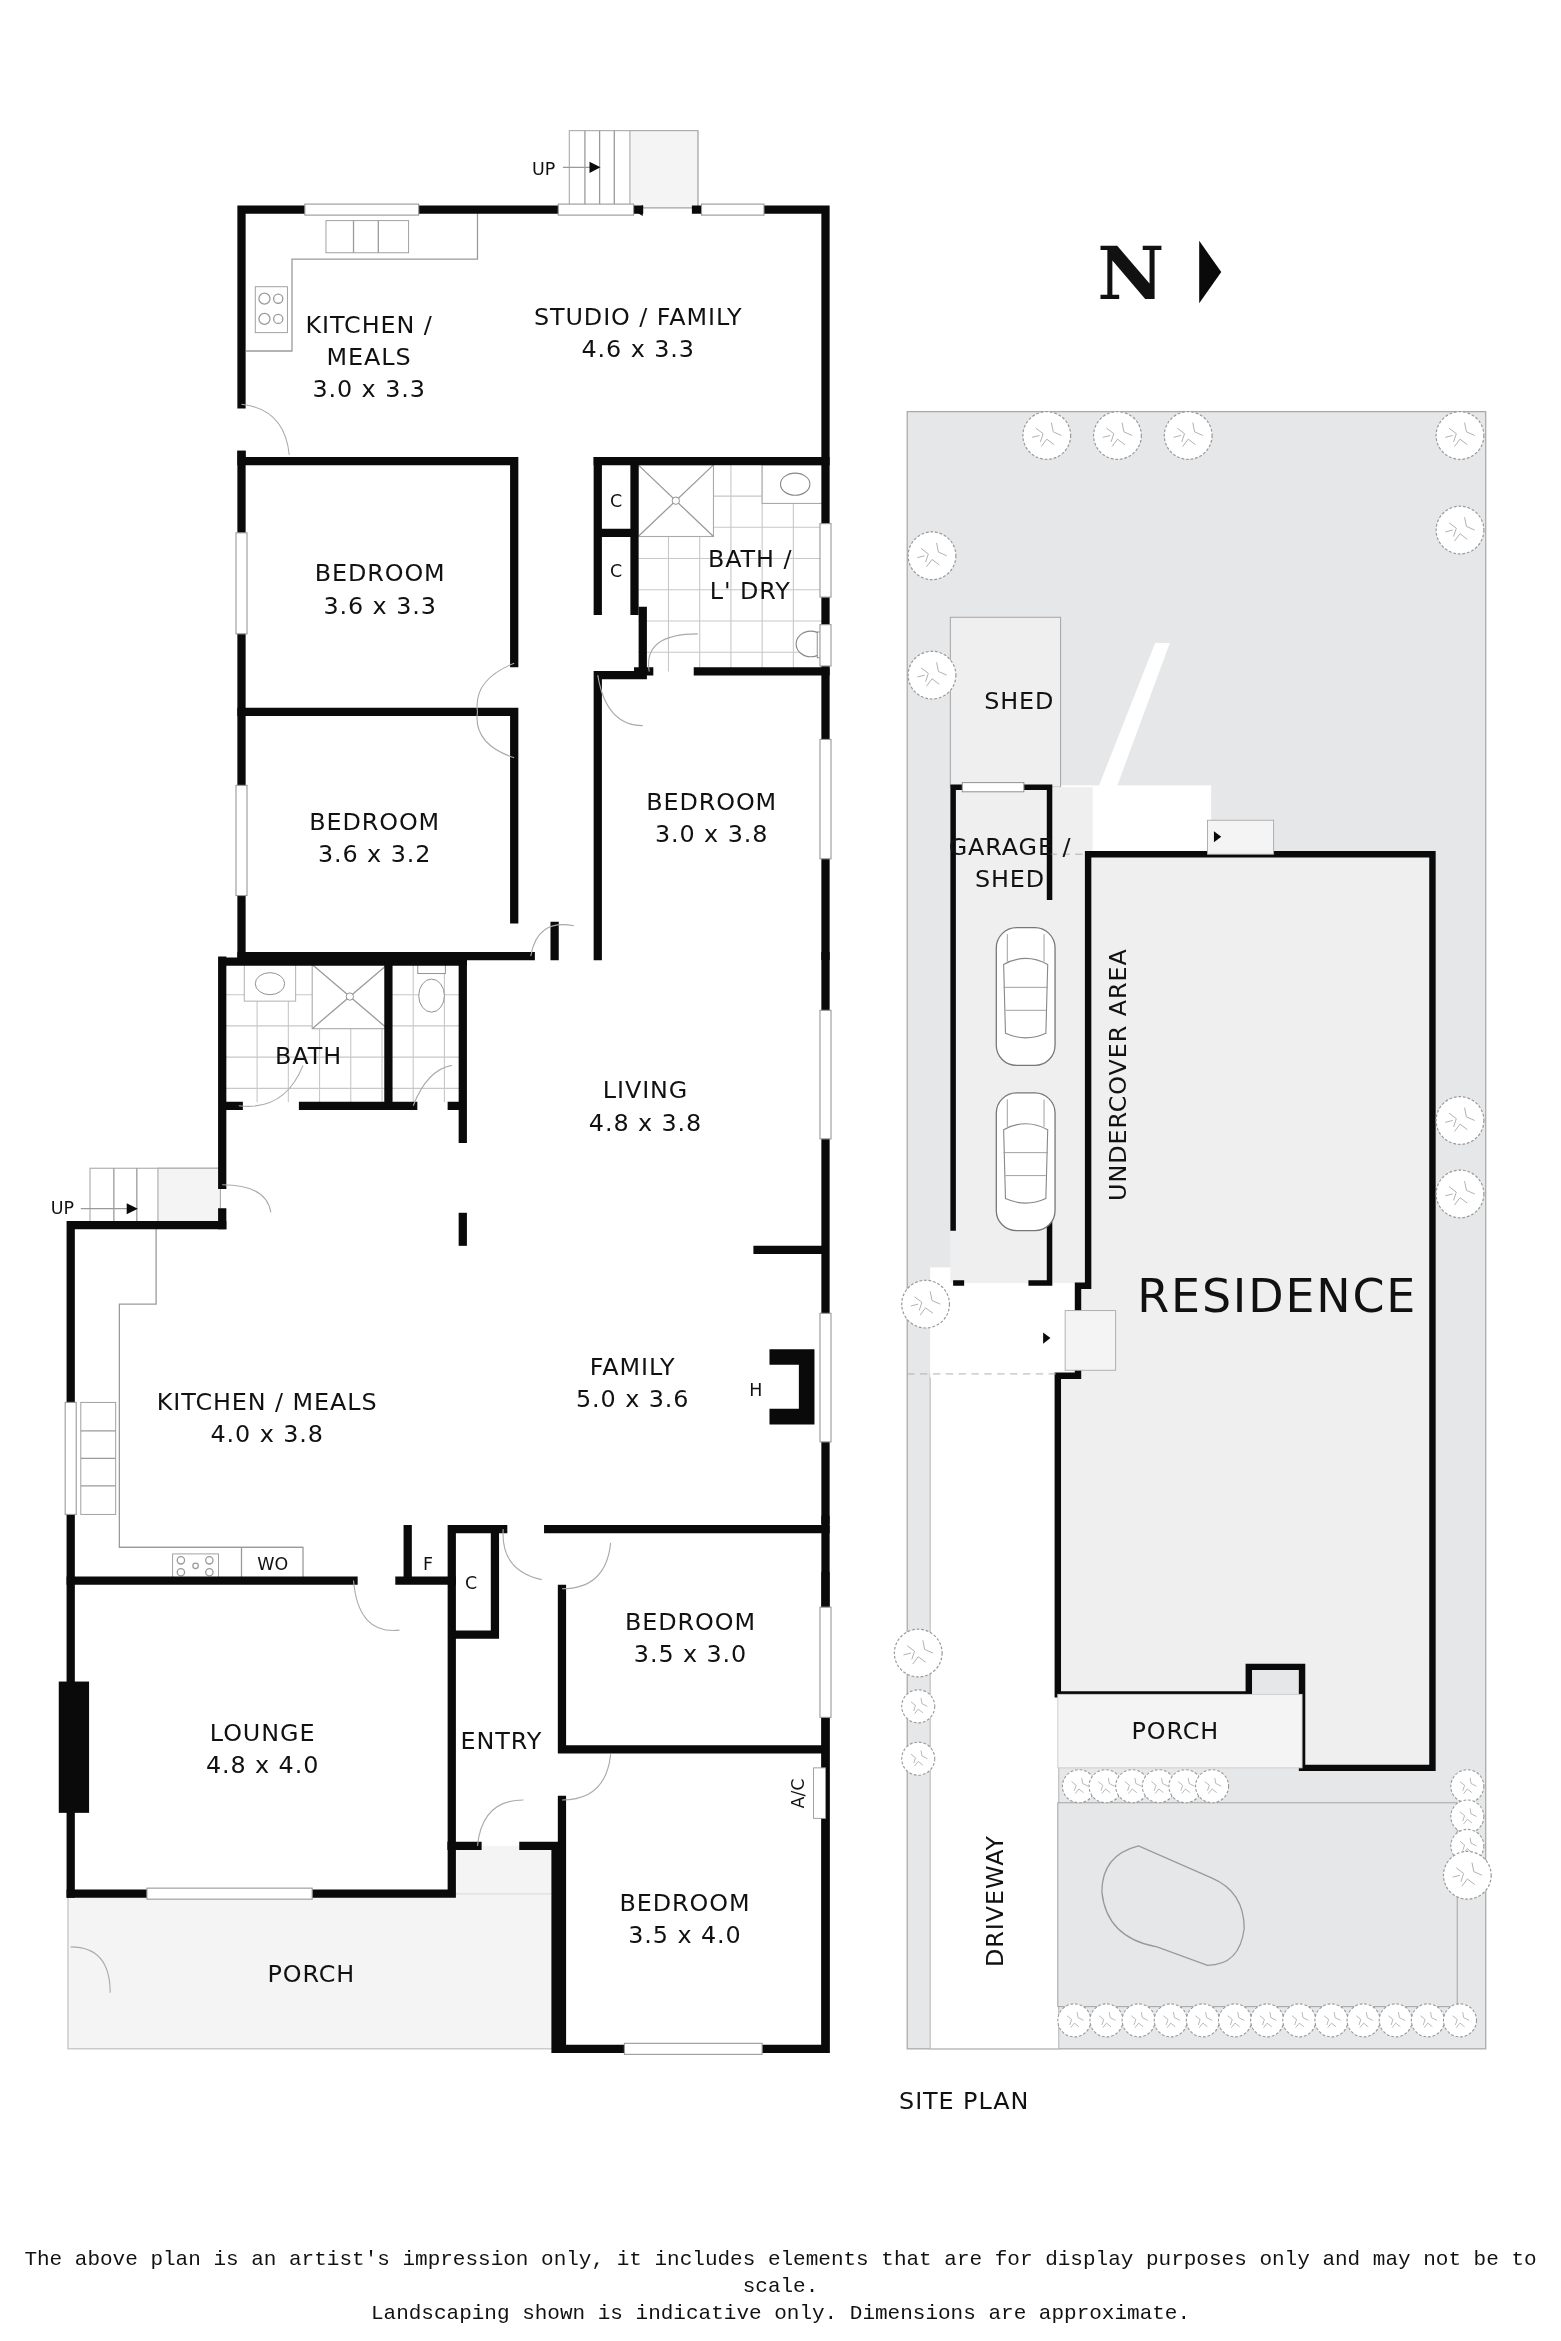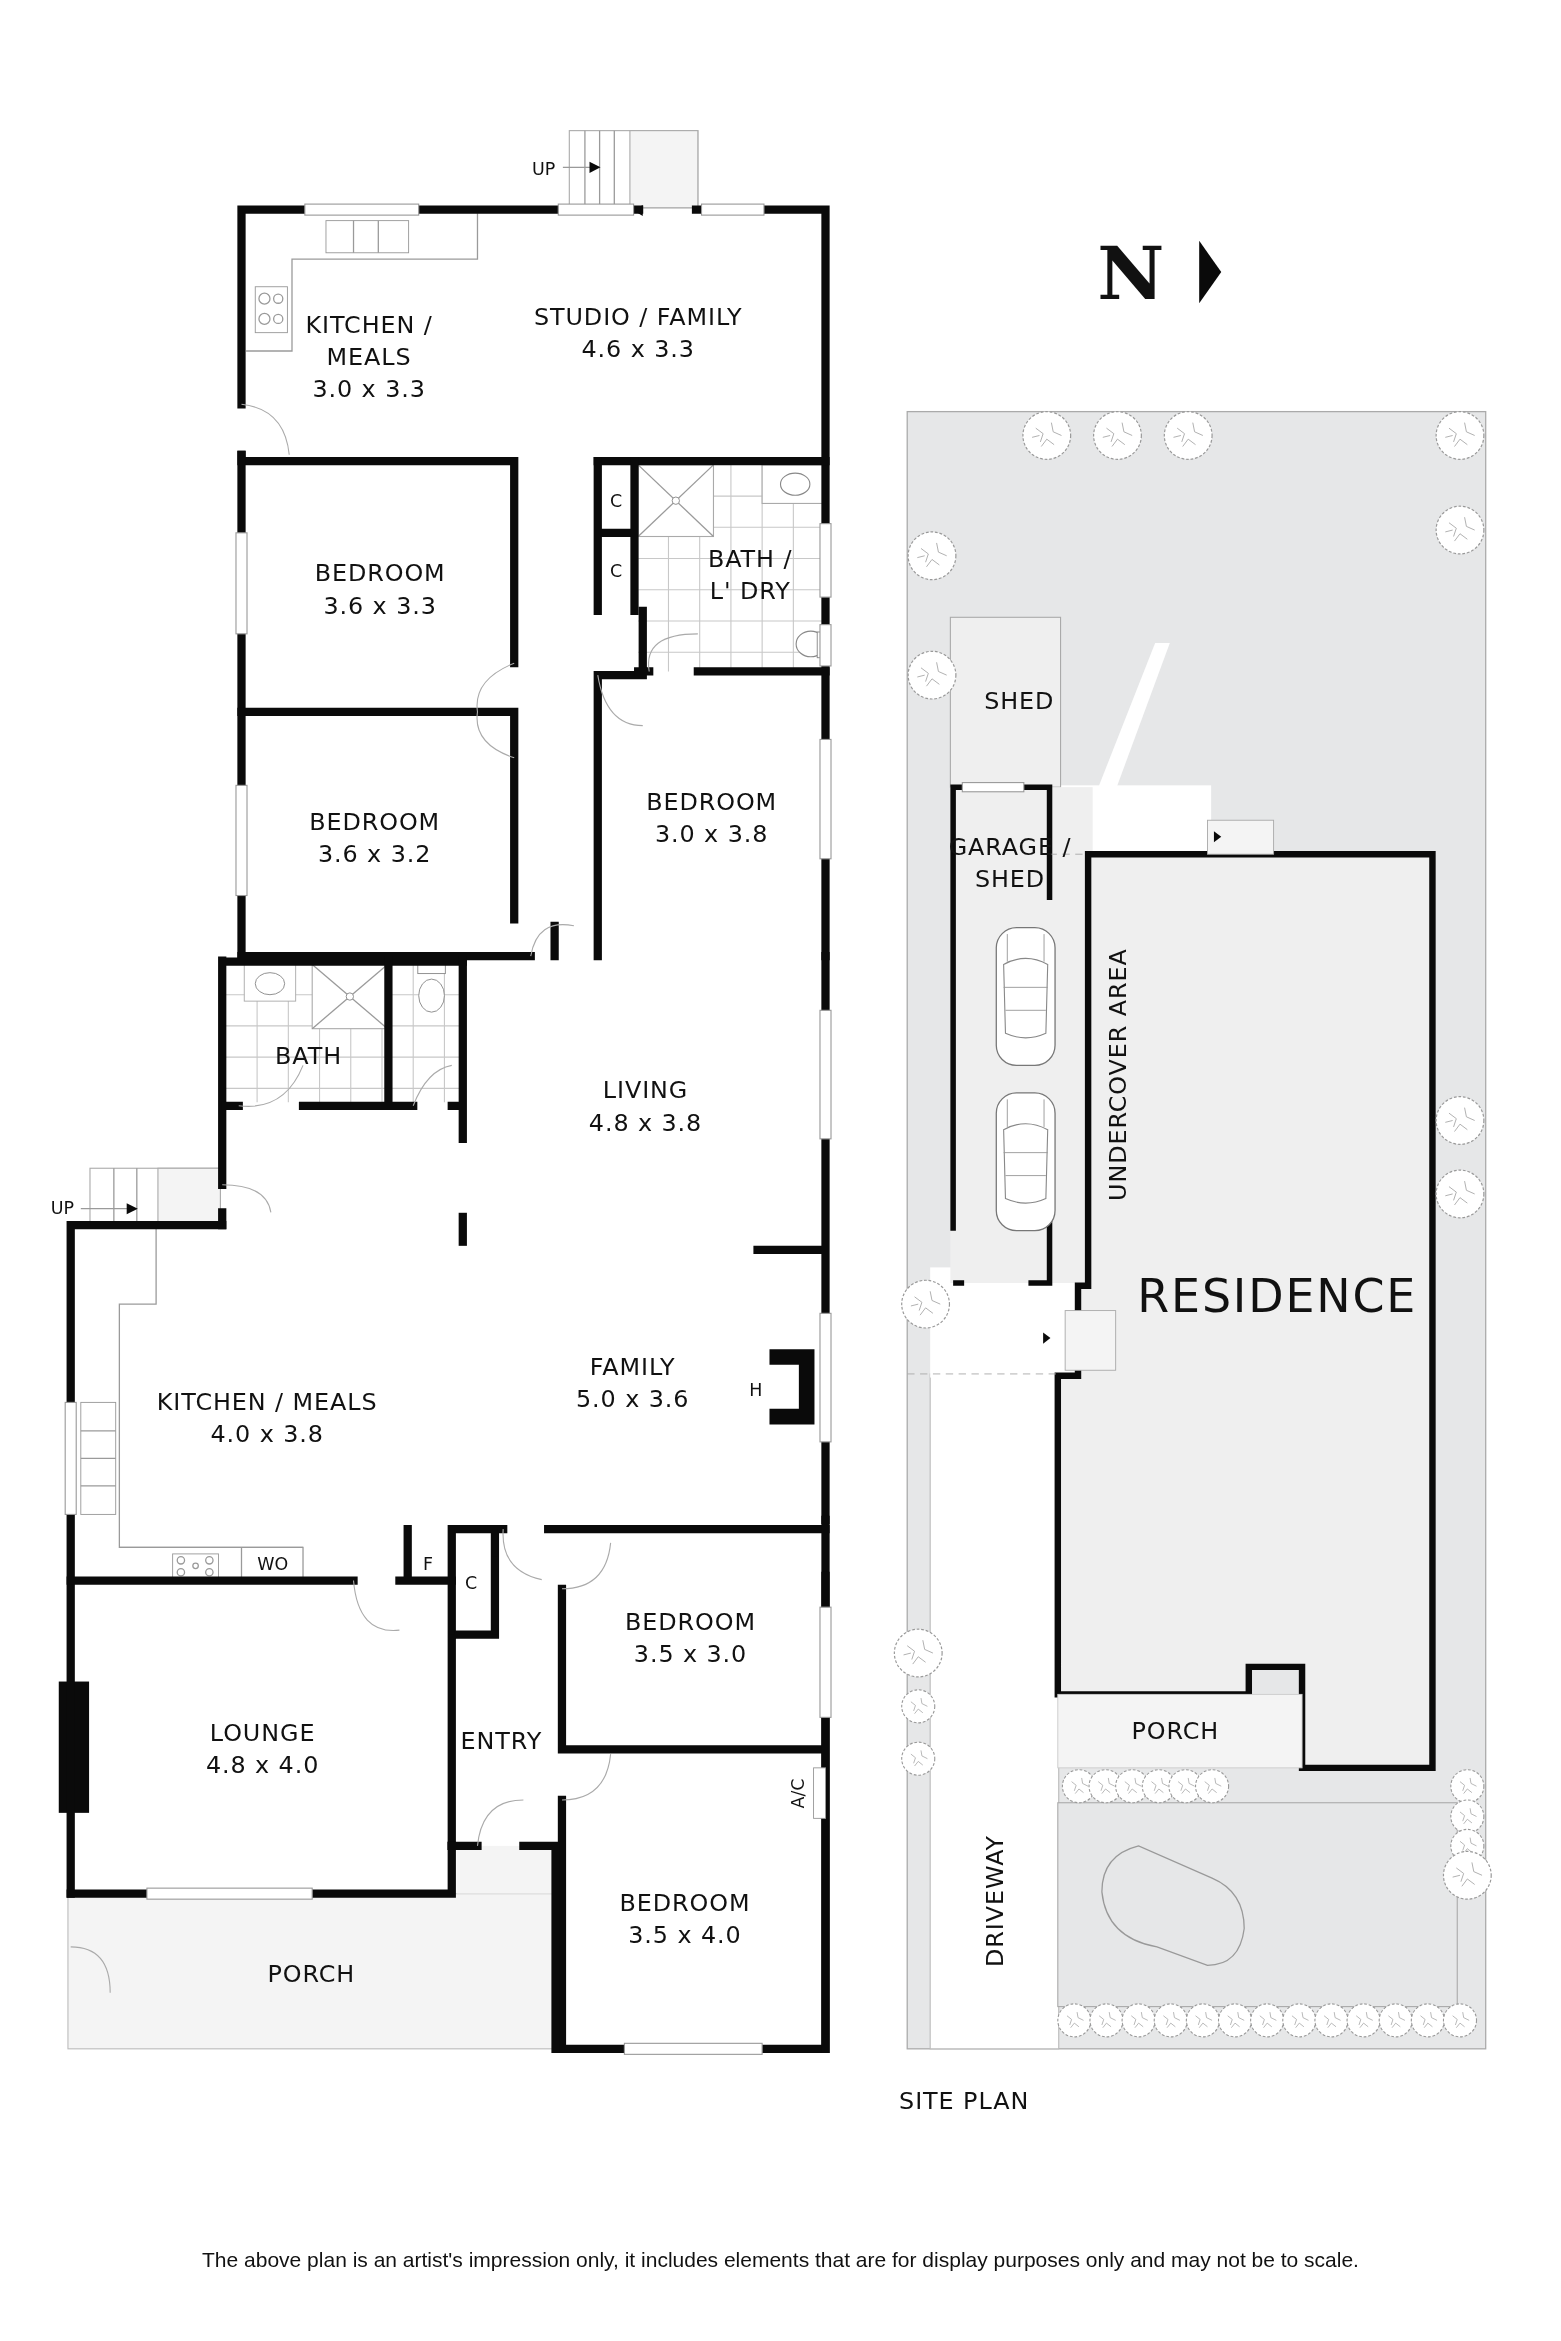--- a/index.html
+++ b/index.html
@@ -325,16 +325,17 @@
     <text class="lbl" x="1100" y="931">GARAGE /</text>
     <text class="lbl" x="1100" y="966">SHED</text>
     <text class="lbl" x="0" y="0" transform="translate(1226 1170) rotate(-90)">UNDERCOVER  AREA</text>
     <text class="lbl-big" x="1391" y="1429">RESIDENCE</text>
     <text class="lbl" x="1280" y="1894">PORCH</text>
     <text class="lbl" x="0" y="0" transform="translate(1092 2070) rotate(-90)">DRIVEWAY</text>
     <text class="lbl" x="1050" y="2296">SITE PLAN</text>
   </g>
 </svg>
 
-<div class="footer" style="top:2246px;">
+<div class="footer" style="top:2246px;font-family:Liberation Mono, monospace;">
   <div>The above plan is an artist's impression only, it includes elements that are for display purposes only and may not be to scale.</div>
+  <div>Landscaping shown is indicative only. Dimensions are approximate.</div>
 </div>
 
 
 </body></html>

